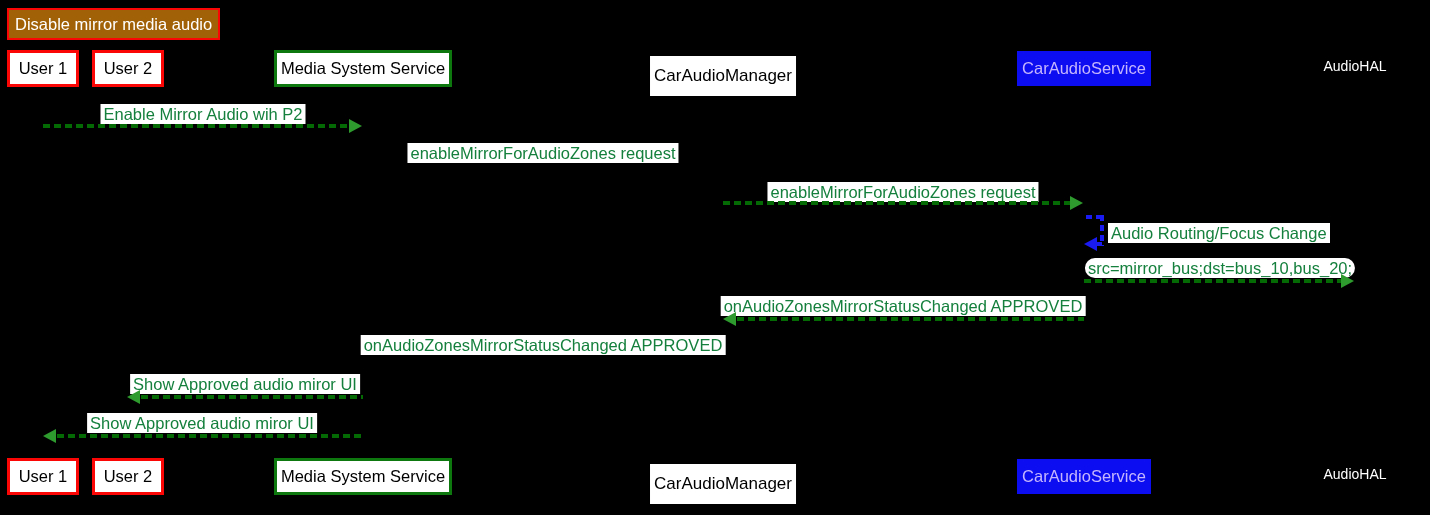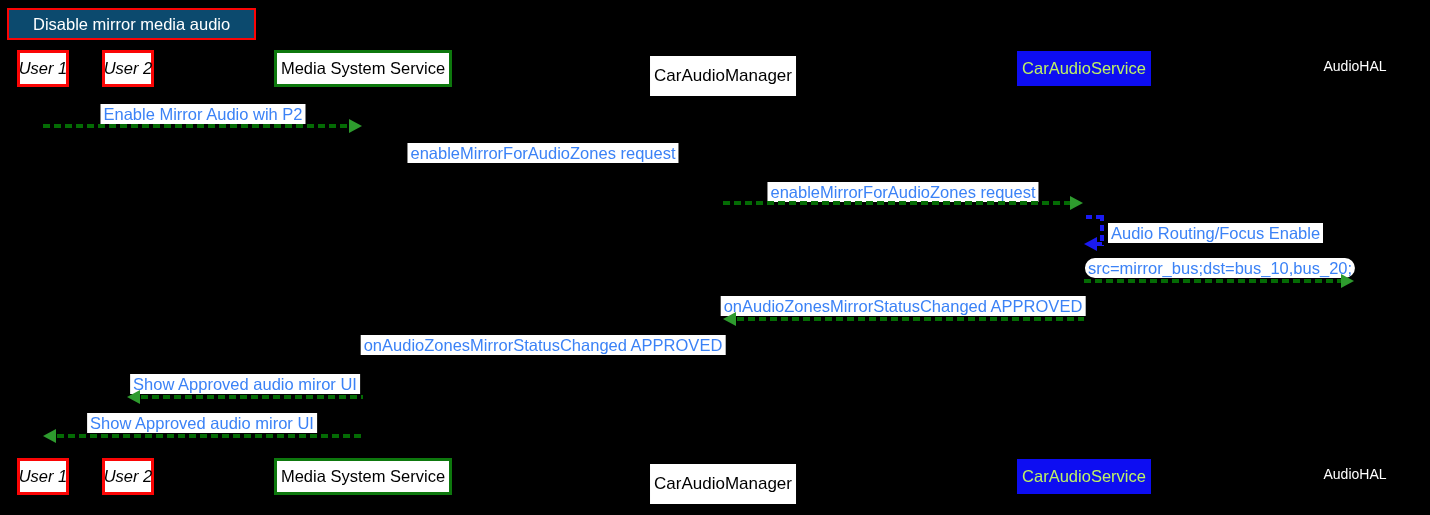--- a/index.html
+++ b/index.html
@@ -4,52 +4,52 @@
 <style>
   html,body { margin:0; padding:0; }
   #canvas {
     position:relative; width:1430px; height:515px;
     background:#000000; overflow:hidden;
     font-family:"Liberation Sans", sans-serif;
   }
   
   #title {
     position:absolute; left:7px; top:8px;
-    background:#0c4a6e; border:2px solid #fb0505;
+    background:#a16207; border:2px solid #fb0505;
     color:#ffffff; font-size:16.5px; line-height:20px;
-    padding:4px 24px; white-space:nowrap;
+    padding:4px 6px; white-space:nowrap;
   }
   
   .lifeline { position:absolute; top:88px; height:370px; width:2px; background:#000; }
   #ll-1 { left:42px; } #ll-2 { left:127px; } #ll-3 { left:362px; }
   #ll-4 { left:722px; } #ll-5 { left:1083px; } #ll-6 { left:1354px; }
   
   .abox {
     position:absolute; transform:translateX(-50%);
     box-sizing:border-box; display:flex; align-items:center; justify-content:center;
     background:#ffffff; color:#000000; font-size:16.5px; white-space:nowrap;
   }
-  .abox.red   { border:3px solid #fb0505; width:52px;  height:37px;font-style:italic; }
+  .abox.red   { border:3px solid #fb0505; width:72px;  height:37px; }
   .abox.greenb{ border:3px solid #0d780d; width:178px; height:37px; }
-  .abox.bluef { background:#0d0df2; color:#bef264; width:134px; height:35px; }
+  .abox.bluef { background:#0d0df2; color:#c4b5fd; width:134px; height:35px; }
   .abox.whitelabel { padding:10px 4px; font-size:17px; }
   .abox.plain { background:transparent; color:#ffffff; font-size:14px; }
   .row-top .red, .row-top .greenb { top:50px; }
   .row-top .bluef { top:51px; }
   .row-top .whitelabel { top:56px; }
   .row-top .plain { top:58px; }
   .row-bottom .red, .row-bottom .greenb { top:458px; }
   .row-bottom .bluef { top:459px; }
   .row-bottom .whitelabel { top:464px; }
   .row-bottom .plain { top:466px; }
   .ax-1 { left:43px; } .ax-2 { left:128px; } .ax-3 { left:363px; }
   .ax-4 { left:723px; } .ax-5 { left:1084px; } .ax-6 { left:1355px; }
   
   .mlabel {
-    position:absolute; background:#ffffff; color:#3b82f6;
+    position:absolute; background:#ffffff; color:#15803d;
     font-size:16.5px; line-height:20px; padding:0 3px; white-space:nowrap;
   }
   .mlabel.ctr { transform:translateX(-50%); }
   #ml1 { left:203px;  top:104px; }
   #ml2 { left:543px;  top:143px; }
   #ml3 { left:903px;  top:182px; }
   #ml4 { left:1108px; top:223px; }
   #ml5 { left:1220px; top:258px;border-radius:10px; }
   #ml6 { left:903px;  top:296px; }
   #ml7 { left:543px;  top:335px; }
@@ -123,21 +123,21 @@
   <div class="mlabel ctr" id="ml1">Enable Mirror Audio wih P2</div>
   <div class="dash-g" id="ar1-line"></div>
   <div class="head r" id="ar1-head"></div>
 
   <div class="mlabel ctr" id="ml2">enableMirrorForAudioZones request</div>
 
   <div class="mlabel ctr" id="ml3">enableMirrorForAudioZones request</div>
   <div class="dash-g" id="ar3-line"></div>
   <div class="head r" id="ar3-head"></div>
 
-  <div class="mlabel" id="ml4">Audio Routing/Focus Enable</div>
+  <div class="mlabel" id="ml4">Audio Routing/Focus Change</div>
   <div class="dash-b-h" id="self-top"></div>
   <div class="dash-b-v" id="self-vrt"></div>
   <div class="dash-b-h" id="self-bot"></div>
   <div id="self-head"></div>
 
   <div class="mlabel ctr" id="ml5">src=mirror_bus;dst=bus_10,bus_20;</div>
   <div class="dash-g" id="ar5-line"></div>
   <div class="head r" id="ar5-head"></div>
 
   <div class="mlabel ctr" id="ml6">onAudioZonesMirrorStatusChanged APPROVED</div>

